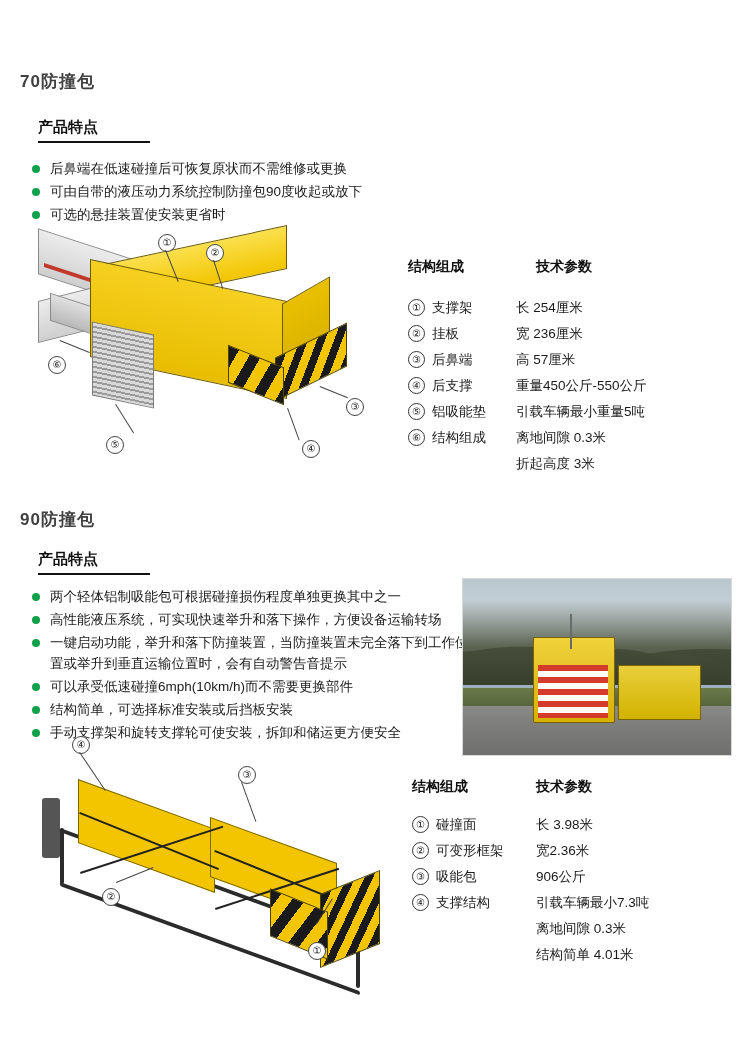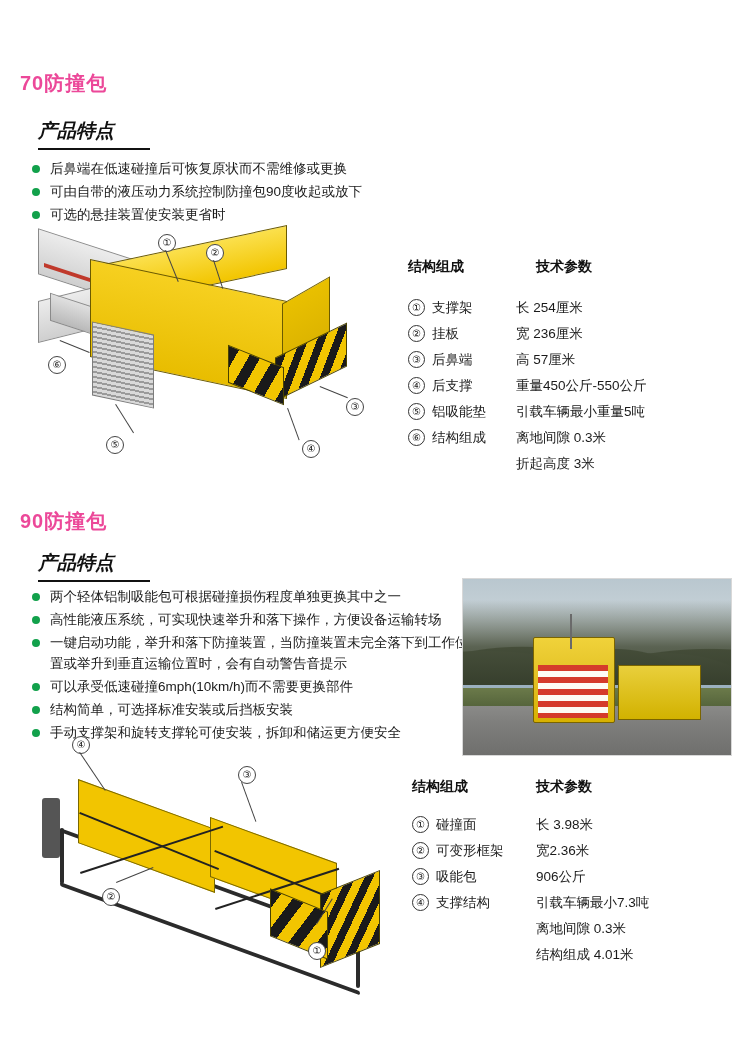--- a/index.html
+++ b/index.html
@@ -14,29 +14,28 @@
     color: #1a1a1a;
     position: relative;
     overflow: hidden;
   }
   .page {
     position: relative;
     width: 750px;
     height: 1043px;
   }
   .sec-title {
-    font-size: 20px;
+    font-size: 17px;
     font-weight: bold;
-    color: #ec4899;
+    color: #404040;
     letter-spacing: 1px;
   }
   .sub-title {
-    font-size: 19px;
+    font-size: 15px;
     font-weight: bold;
-    font-style: italic;
     color: #111;
   }
   .bullets {
     list-style: none;
     margin: 0;
     padding: 0;
   }
   .bullets li {
     position: relative;
     padding-left: 20px;
@@ -382,16 +381,16 @@
       <span class="circnum">④</span><span>支撑结构</span>
     </div>
   </div>
 
   <div class="abs" style="left:536px; top:812px; width:200px;">
     <div class="spec-row">长 3.98米</div>
     <div class="spec-row">宽2.36米</div>
     <div class="spec-row">906公斤</div>
     <div class="spec-row">引载车辆最小7.3吨</div>
     <div class="spec-row">离地间隙 0.3米</div>
-    <div class="spec-row">结构组成 4.01米</div>
+    <div class="spec-row">结构简单 4.01米</div>
   </div>
 
 </div>
 
 </body></html>

